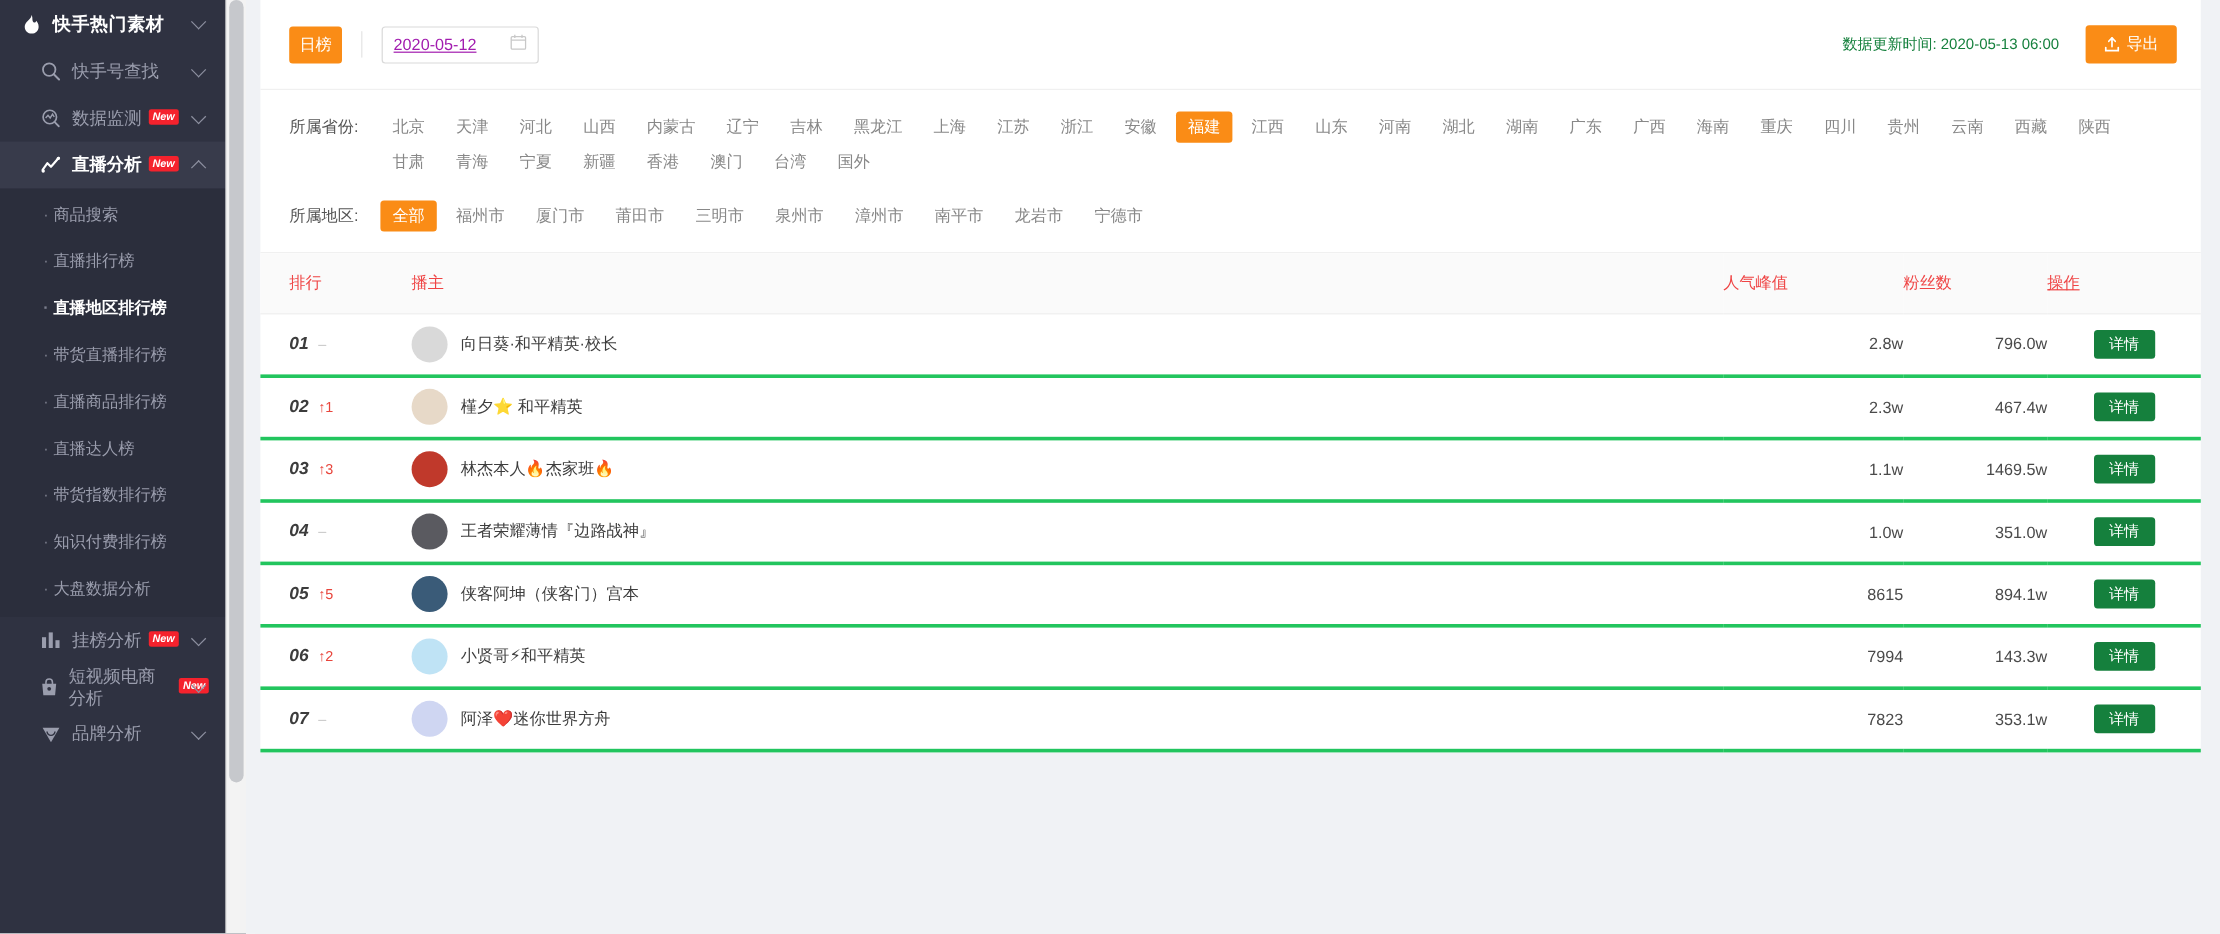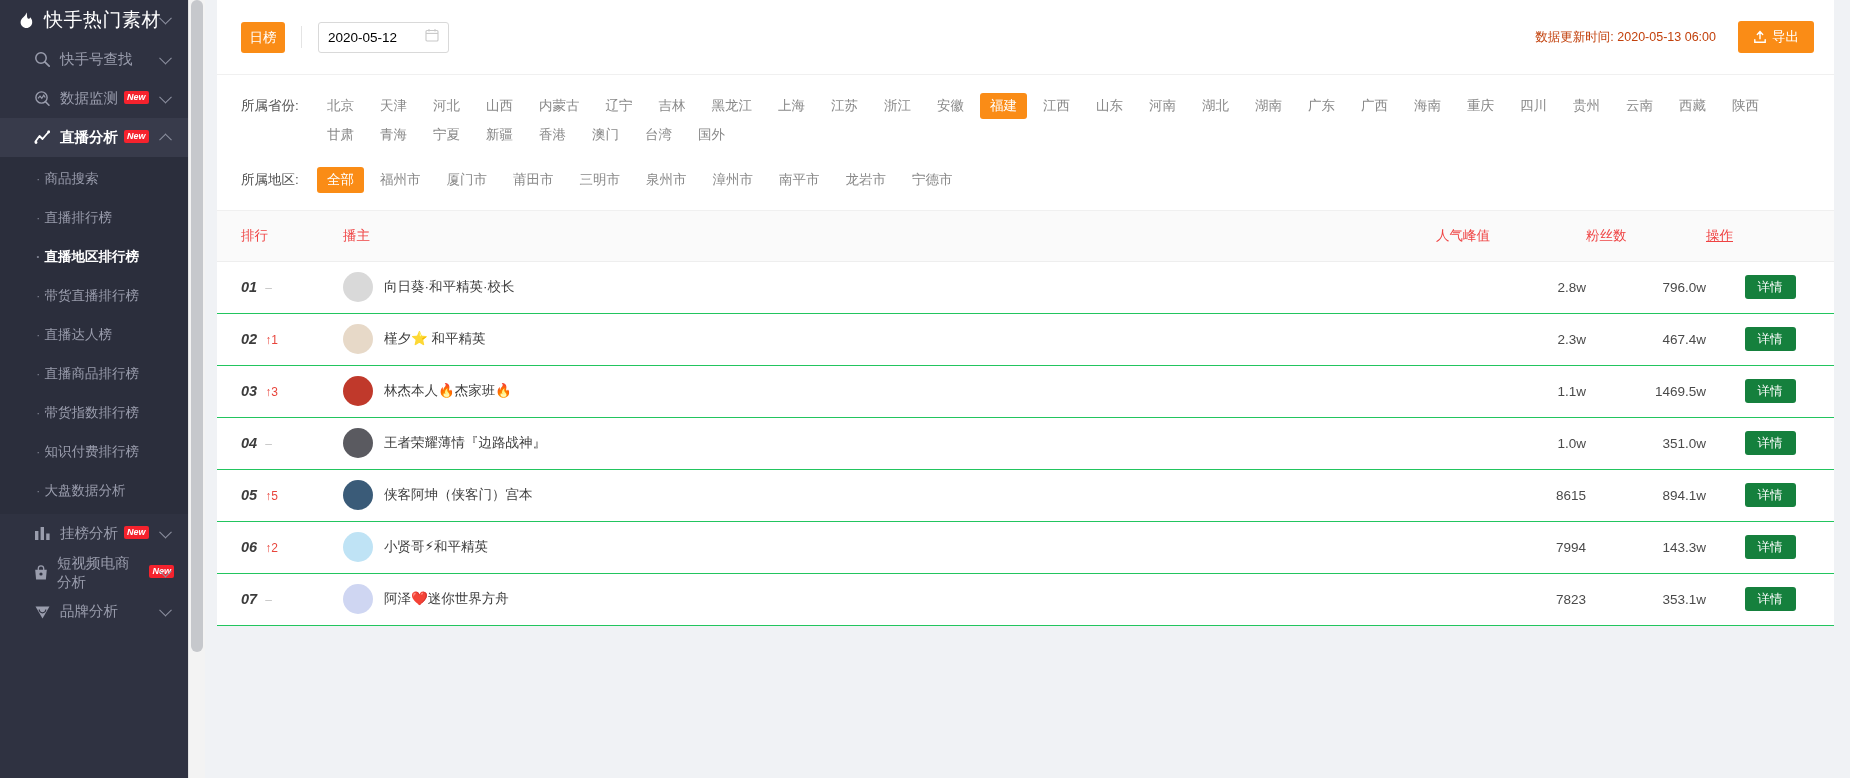--- a/index.html
+++ b/index.html
@@ -24,21 +24,21 @@
   .side-scroll-thumb{
     position:absolute; right:2px; top:0px; width:12px; height:652px;
     background:#c6c8cc; border-radius:6px;
   }
   .side-inner { width: 188px; }
   .nav-top {
     display: flex; align-items: center; height: 40px;
     padding: 0 14px 0 16px; color: #fff; position: relative;
   }
   .nav-top .ico { width: 20px; margin-right: 8px; display:flex; align-items:center; justify-content:center;}
-  .nav-top .label { font-size: 19px; font-weight: normal; letter-spacing: .5px; }
+  .nav-top .label { font-size: 15px; font-weight: bold; letter-spacing: .5px; }
   .nav-item {
     display: flex; align-items: center; height: 39px;
     padding: 0 14px 0 32px; color: #9a9dad; position: relative; cursor: pointer;
   }
   .nav-item .ico { width: 20px; margin-right: 8px; display:flex; align-items:center; justify-content:center; }
   .nav-item .label { font-size: 14.5px; }
   .nav-item.active { background: #383b4b; color: #fff; }
   .nav-item.active .label { font-weight: bold; }
   .chev {
     position: absolute; right: 18px; top: 50%; transform: translateY(-50%);
@@ -72,25 +72,25 @@
   .btn-rank {
     background: #fa8c16; color: #fff; font-size: 13.5px;
     width: 44px; height: 31px; line-height: 31px; text-align: center;
     border-radius: 3px; cursor: pointer; border: none;
   }
   .tool-sep { width: 1px; height: 22px; background: #e4e4e4; margin: 0 16px; }
   .date-box {
     width: 131px; height: 31px; border: 1px solid #d9d9d9; border-radius: 3px;
     display: flex; align-items: center; padding: 0 9px; cursor: pointer; background:#fff;
   }
-  .date-box .val { font-size: 13.5px; color: #000000; flex: 1; }
+  .date-box .val { font-size: 13.5px; color: #a21caf; flex: 1; text-decoration: underline; }
   .toolbar-right {
     margin-left: auto; display: flex; align-items: center;
   }
-  .update-time { font-size: 12.5px; color: #c2410c; margin-right: 22px; }
+  .update-time { font-size: 12.5px; color: #15803d; margin-right: 22px; }
   .btn-export {
     background: #fa8c16; color: #fff; font-size: 13.5px; height: 32px;
     border-radius: 3px; display: flex; align-items: center; padding: 0 15px; cursor: pointer;
     border: none;
   }
   .btn-export .ico { margin-right: 5px; display: flex; }
 
   .filters { padding: 18px 24px 10px 24px; border-bottom: 1px solid #f0f0f0; }
   .filter-row { display: flex; align-items: flex-start; margin-bottom: 7px; }
   .filter-row:last-child { margin-bottom: 4px; }
@@ -106,21 +106,21 @@
   }
   .chip.active { background: #fa8c16; color: #fff; }
 
   
   .table { width: 100%; border-collapse: collapse; table-layout: fixed; }
   .table thead th {
     background: #fafafa; height: 50px; font-size: 13.5px; color: #ef4444;
     font-weight: normal; text-align: left; border-bottom: 1px solid #eeeeee;
   }
   .table tbody td {
-    height: 52px; border-bottom: 1px solid #22c55e; font-size: 13.5px; color: #4a4a4a;
+    height: 52px; border-bottom: 3px solid #22c55e; font-size: 13.5px; color: #4a4a4a;
   }
   .col-rank   { width: 108px; padding-left: 24px; }
   .col-anchor { width: auto;  padding-left: 18px; }
   .col-pop    { width: 150px; text-align: right; }
   .col-fans   { width: 120px; text-align: right; }
   .col-op     { width: 128px; text-align: center; text-decoration: underline; }
   .rank-num { font-style: italic; font-weight: bold; color: #3c3c3c; font-size: 14.5px; }
   .rank-delta { font-size: 12px; color: #e8453c; margin-left: 8px; }
   .rank-delta.flat { color: #c4c4c4; }
   .anchor-cell { display: flex; align-items: center; }
@@ -188,22 +188,22 @@
         <span class="label">直播分析</span>
         <span class="badge-new">New</span>
         <span class="chev up"></span>
       </div>
 
       <div class="submenu">
         <div class="sub-item"><span class="dot">·</span><span>商品搜索</span></div>
         <div class="sub-item"><span class="dot">·</span><span>直播排行榜</span></div>
         <div class="sub-item active"><span class="dot">·</span><span>直播地区排行榜</span></div>
         <div class="sub-item"><span class="dot">·</span><span>带货直播排行榜</span></div>
+        <div class="sub-item"><span class="dot">·</span><span>直播商品排行榜</span></div>
         <div class="sub-item"><span class="dot">·</span><span>直播达人榜</span></div>
-        <div class="sub-item"><span class="dot">·</span><span>直播商品排行榜</span></div>
         <div class="sub-item"><span class="dot">·</span><span>带货指数排行榜</span></div>
         <div class="sub-item"><span class="dot">·</span><span>知识付费排行榜</span></div>
         <div class="sub-item"><span class="dot">·</span><span>大盘数据分析</span></div>
       </div>
 
       <div class="nav-item">
         <span class="ico">
           <svg width="17" height="15" viewBox="0 0 17 15">
               <rect x="1" y="5" width="3.4" height="9" fill="#9a9dad"></rect>
               <rect x="6.6" y="1" width="3.4" height="13" fill="#9a9dad"></rect>

